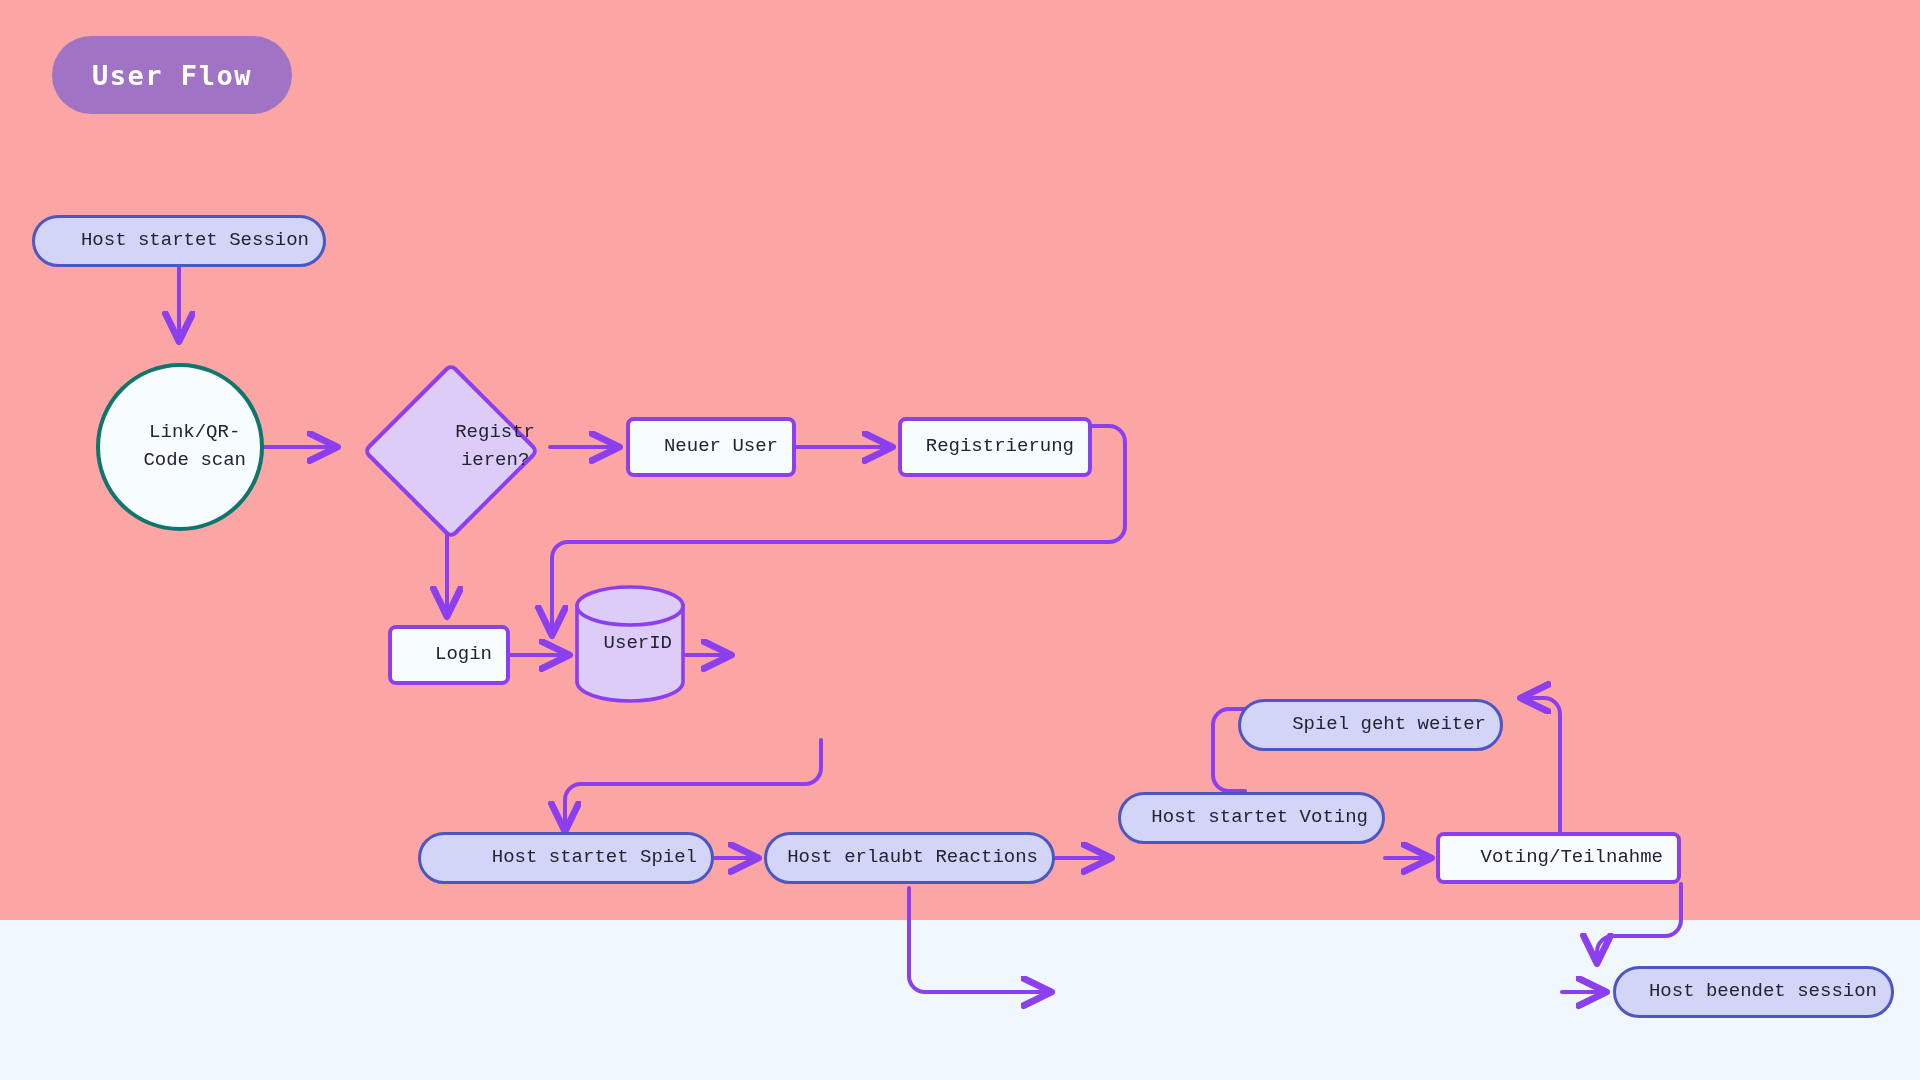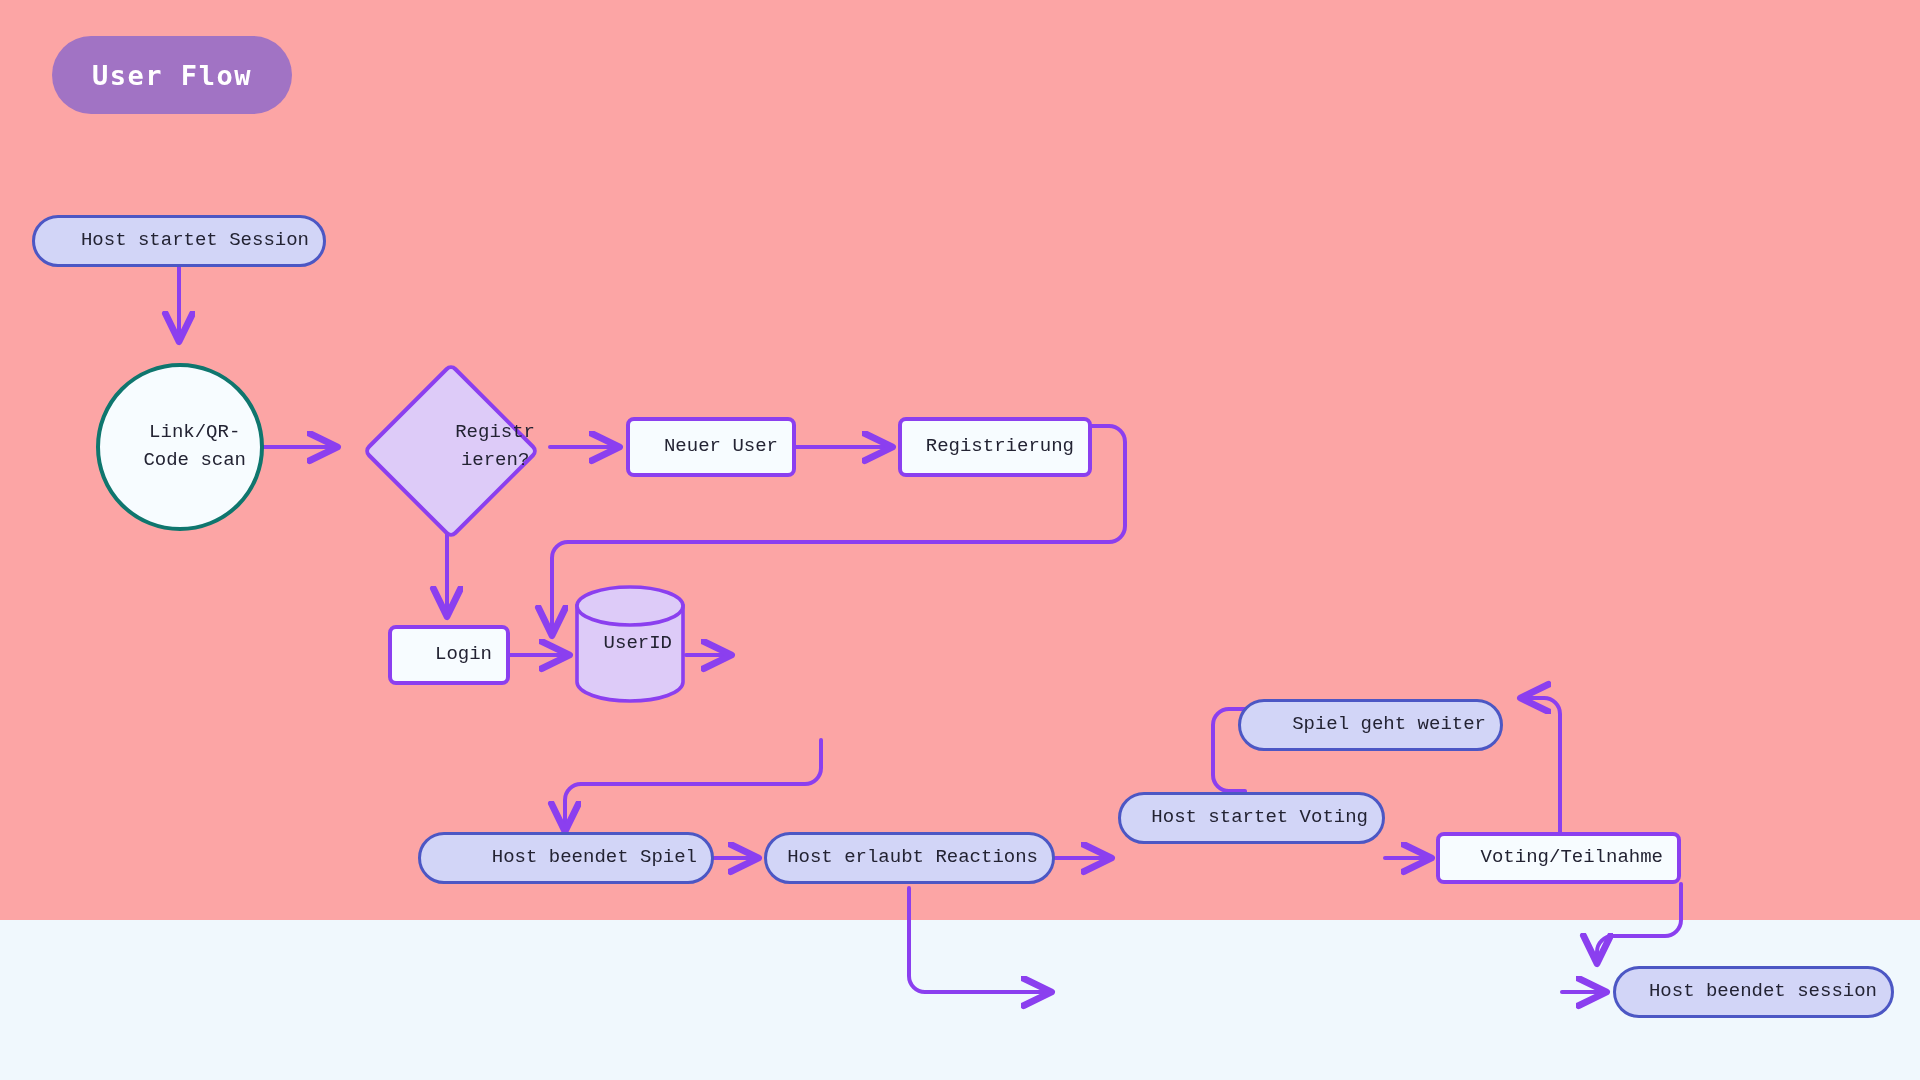--- a/index.html
+++ b/index.html
@@ -211,21 +211,21 @@
   <div class="node n-cylinder" style="left:574px; top:585px; width:112px; height:118px;">
     <svg class="cyl-shape" viewBox="0 0 112 118" preserveAspectRatio="none">
       <path d="M3,21 L3,97 A53,19 0 0 0 109,97 L109,21 Z" fill="#ddcbf8" stroke="#8b3fef" stroke-width="3.6"></path>
       <ellipse cx="56" cy="21" rx="53" ry="19" fill="#ddcbf8" stroke="#8b3fef" stroke-width="3.6"></ellipse>
     </svg>
     <span class="cyl-label node-label">UserID</span>
   </div>
 
 
   <div class="node n-stadium" style="left:418px; top:832px; width:296px; height:52px;">
-    <span class="node-label">Host beendet Spiel</span>
+    <span class="node-label">Host startet Spiel</span>
   </div>
 
   <div class="node n-stadium" style="left:764px; top:832px; width:291px; height:52px;">
     <span class="node-label">Host erlaubt Reactions</span>
   </div>
 
   <div class="node n-stadium" style="left:1118px; top:792px; width:267px; height:52px;">
     <span class="node-label">Host startet Voting</span>
   </div>
 

